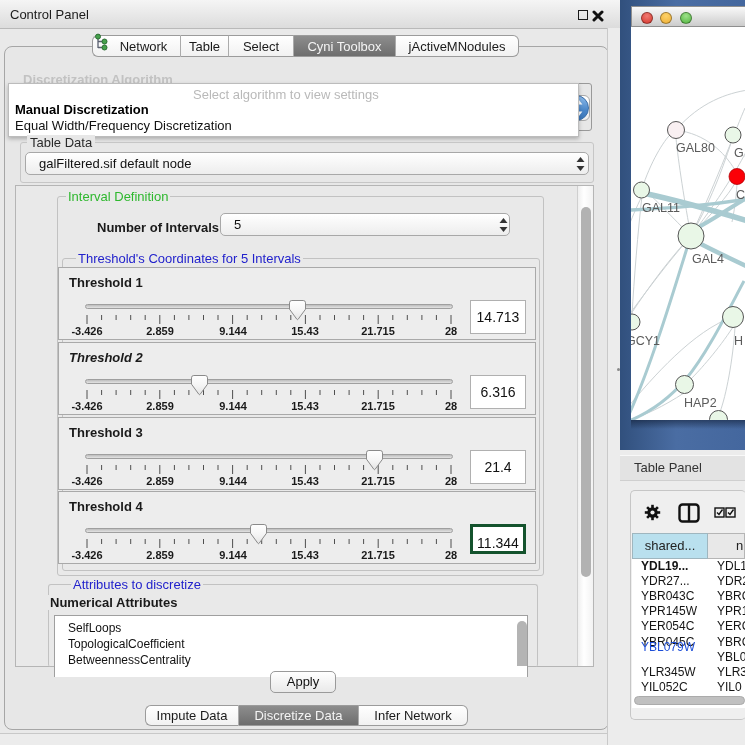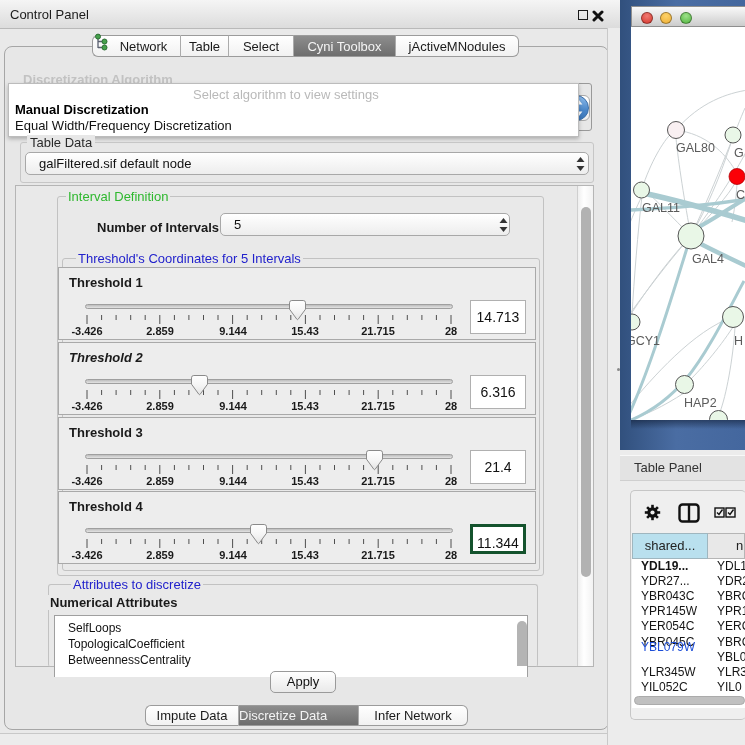--- a/index.html
+++ b/index.html
@@ -251,21 +251,21 @@
     <path d="M2.8,0.5 L14.2,0.5 Q16.5,0.5 16.5,2.8 L16.5,9.2 L9.2,19.2 Q8.5,20.1 7.8,19.2 L0.5,9.2 L0.5,2.8 Q0.5,0.5 2.8,0.5 Z" fill="url(#thg4)" stroke="#8a8a8a" stroke-width="1"></path>
   </svg>
 <div class="abs" style="left:470px;top:524px;width:56px;height:30px;background:#fff;border:3px solid #14532d;box-sizing:border-box;font-size:14px;color:#111;text-align:center;line-height:32px;">11.344</div>
 <div class="abs" style="left:48px;top:584px;width:488px;height:82px;border:1px solid #c2c2c2;border-radius:3px;border-bottom:none;"></div>
 <div class="abs t13" style="left:52px;top:577px;background:#e9e9e9;padding:0 2px;color:#2222cc;margin-left:19px;">Attributes to discretize</div>
 <div class="abs t13 b" style="left:48px;top:595px;background:#e9e9e9;padding:0 2px;">Numerical Attributes</div>
 <div class="abs" style="left:54px;top:615px;width:474px;height:62px;background:#fff;border:1px solid #9f9f9f;border-bottom:none;box-sizing:border-box;font-size:12px;color:#111;line-height:16px;padding:4px 0 0 13px;">SelfLoops<br>TopologicalCoefficient<br>BetweennessCentrality</div>
 <div class="abs" style="left:517px;top:621px;width:10px;height:45px;background:#b4b4b4;border-radius:5px 5px 0 0;"></div>
 <div class="abs" style="left:270px;top:671px;width:66px;height:22px;background:linear-gradient(#ffffff,#e9e9e9);border:1px solid #9a9a9a;border-radius:5px;box-sizing:border-box;font-size:13px;color:#111;text-align:center;line-height:20px;">Apply</div>
 <div class="abs" style="left:145px;top:705px;width:94px;height:21px;background:linear-gradient(#ffffff,#f1f1f1);border-top-left-radius:6px;border-bottom-left-radius:6px;border-top:1px solid #9b9b9b;border-bottom:1px solid #9b9b9b;border-left:1px solid #9b9b9b;border-right:1px solid #ababab;box-sizing:border-box;text-align:center;line-height:20px;font-size:13px;color:#1a1a1a;">Impute Data</div>
-<div class="abs" style="left:239px;top:705px;width:120px;height:21px;background:linear-gradient(#8d8d8d,#6e6e6e);border-top:1px solid #9b9b9b;border-bottom:1px solid #9b9b9b;border-right:1px solid #ababab;box-sizing:border-box;text-align:left;line-height:20px;font-size:13px;color:#f4f4f4;">Discretize Data</div>
+<div class="abs" style="left:239px;top:705px;width:120px;height:21px;background:linear-gradient(#8d8d8d,#6e6e6e);border-top:1px solid #9b9b9b;border-bottom:1px solid #9b9b9b;border-right:1px solid #ababab;box-sizing:border-box;text-align:center;line-height:20px;font-size:13px;color:#f4f4f4;">Discretize Data</div>
 <div class="abs" style="left:359px;top:705px;width:109px;height:21px;background:linear-gradient(#ffffff,#f1f1f1);border-top-right-radius:6px;border-bottom-right-radius:6px;border-top:1px solid #9b9b9b;border-bottom:1px solid #9b9b9b;border-right:1px solid #9b9b9b;box-sizing:border-box;text-align:center;line-height:20px;font-size:13px;color:#1a1a1a;">Infer Network</div>
 <div class="abs" style="left:0;top:733px;width:612px;height:12px;background:#ececec;border-top:1px solid #c8c8c8;"></div>
 <div class="abs" style="left:607px;top:28px;width:13px;height:717px;background:#ececec;border-left:1px solid #c9c9c9;"></div>
 <div class="abs" style="left:617px;top:368px;width:3px;height:3px;background:#8a8a8a;border-radius:50%;"></div>
 <div class="abs" style="left:620px;top:0;width:125px;height:450px;background:linear-gradient(90deg,#31507d,#4a6da3 45%,#44679e);"></div>
 <div class="abs" style="left:631px;top:6px;width:114px;height:21px;background:linear-gradient(#f9f9f9,#cccccc);border:1px solid #8f8f8f;border-right:none;box-sizing:border-box;"></div>
 <div class="abs" style="left:641px;top:11.5px;width:12px;height:12px;border-radius:50%;background:radial-gradient(circle at 50% 30%,#f07a72,#d6362c);border:0.5px solid rgba(0,0,0,0.35);box-sizing:border-box;"></div>
 <div class="abs" style="left:660px;top:11.5px;width:12px;height:12px;border-radius:50%;background:radial-gradient(circle at 50% 30%,#fdd26a,#efaf34);border:0.5px solid rgba(0,0,0,0.35);box-sizing:border-box;"></div>
 <div class="abs" style="left:680px;top:11.5px;width:12px;height:12px;border-radius:50%;background:radial-gradient(circle at 50% 30%,#9ee28b,#51b53e);border:0.5px solid rgba(0,0,0,0.35);box-sizing:border-box;"></div>
 <div class="abs" style="left:631px;top:27px;width:114px;height:393px;background:#fff;overflow:hidden;">

